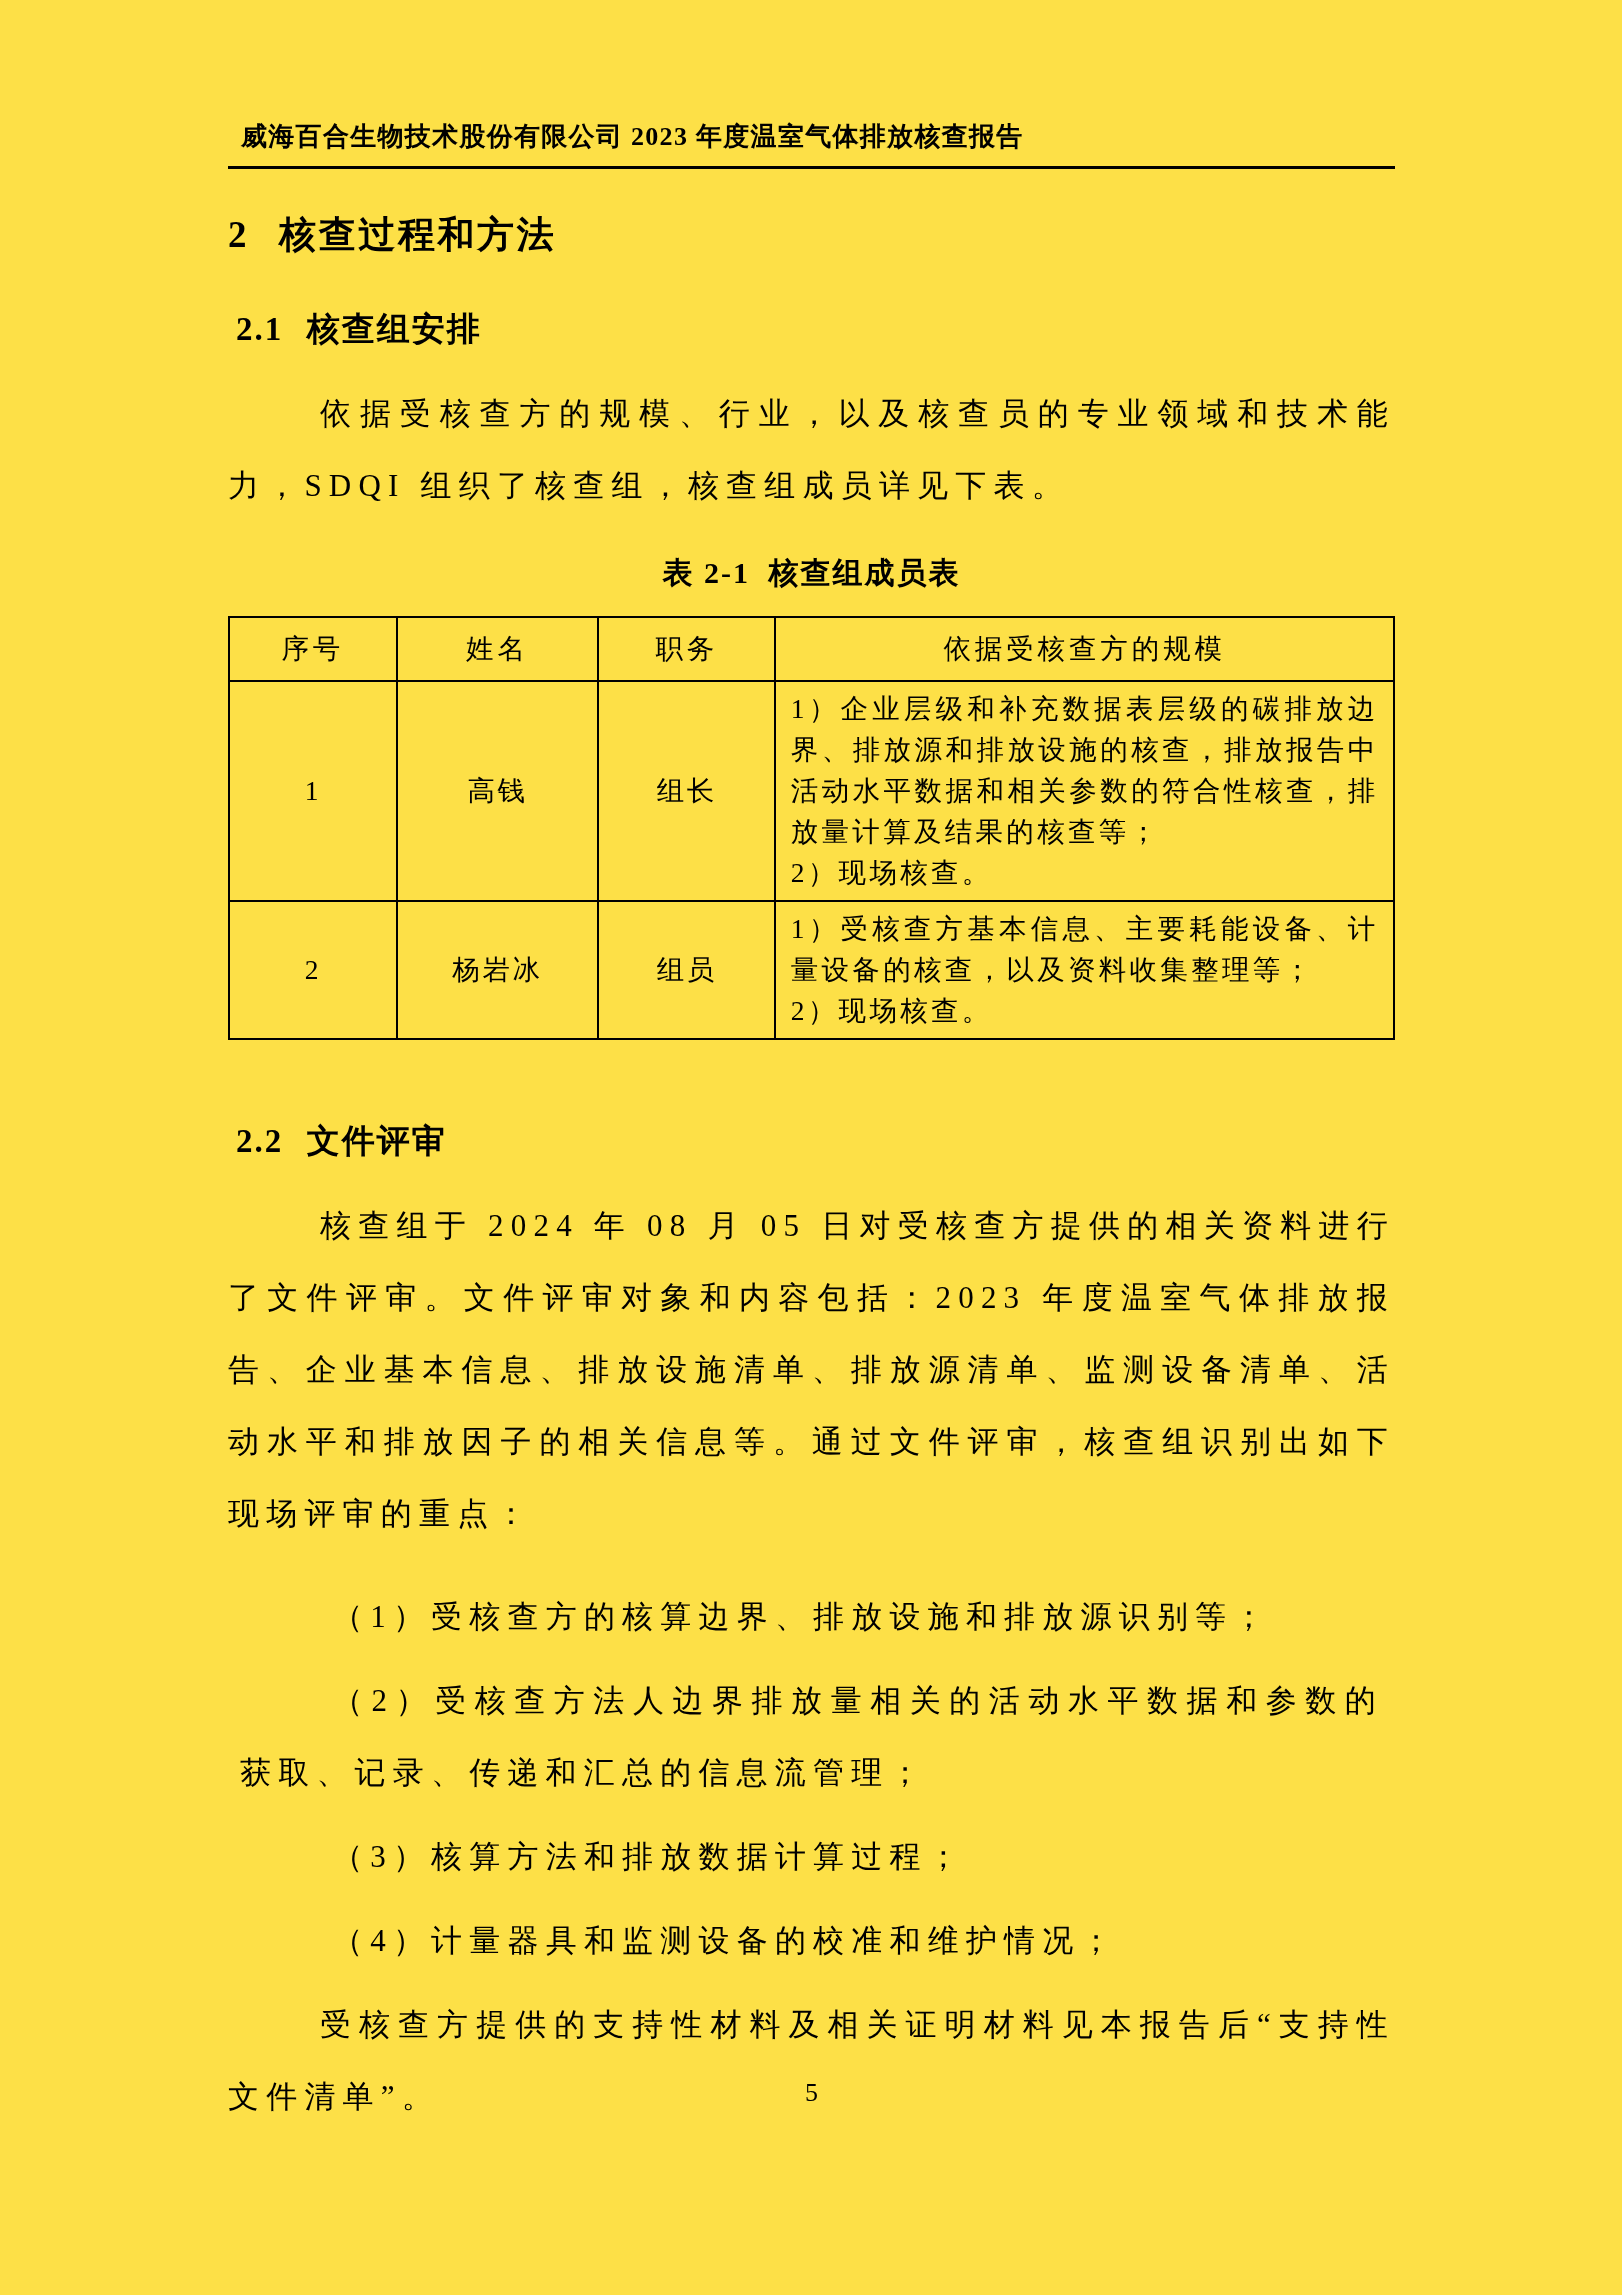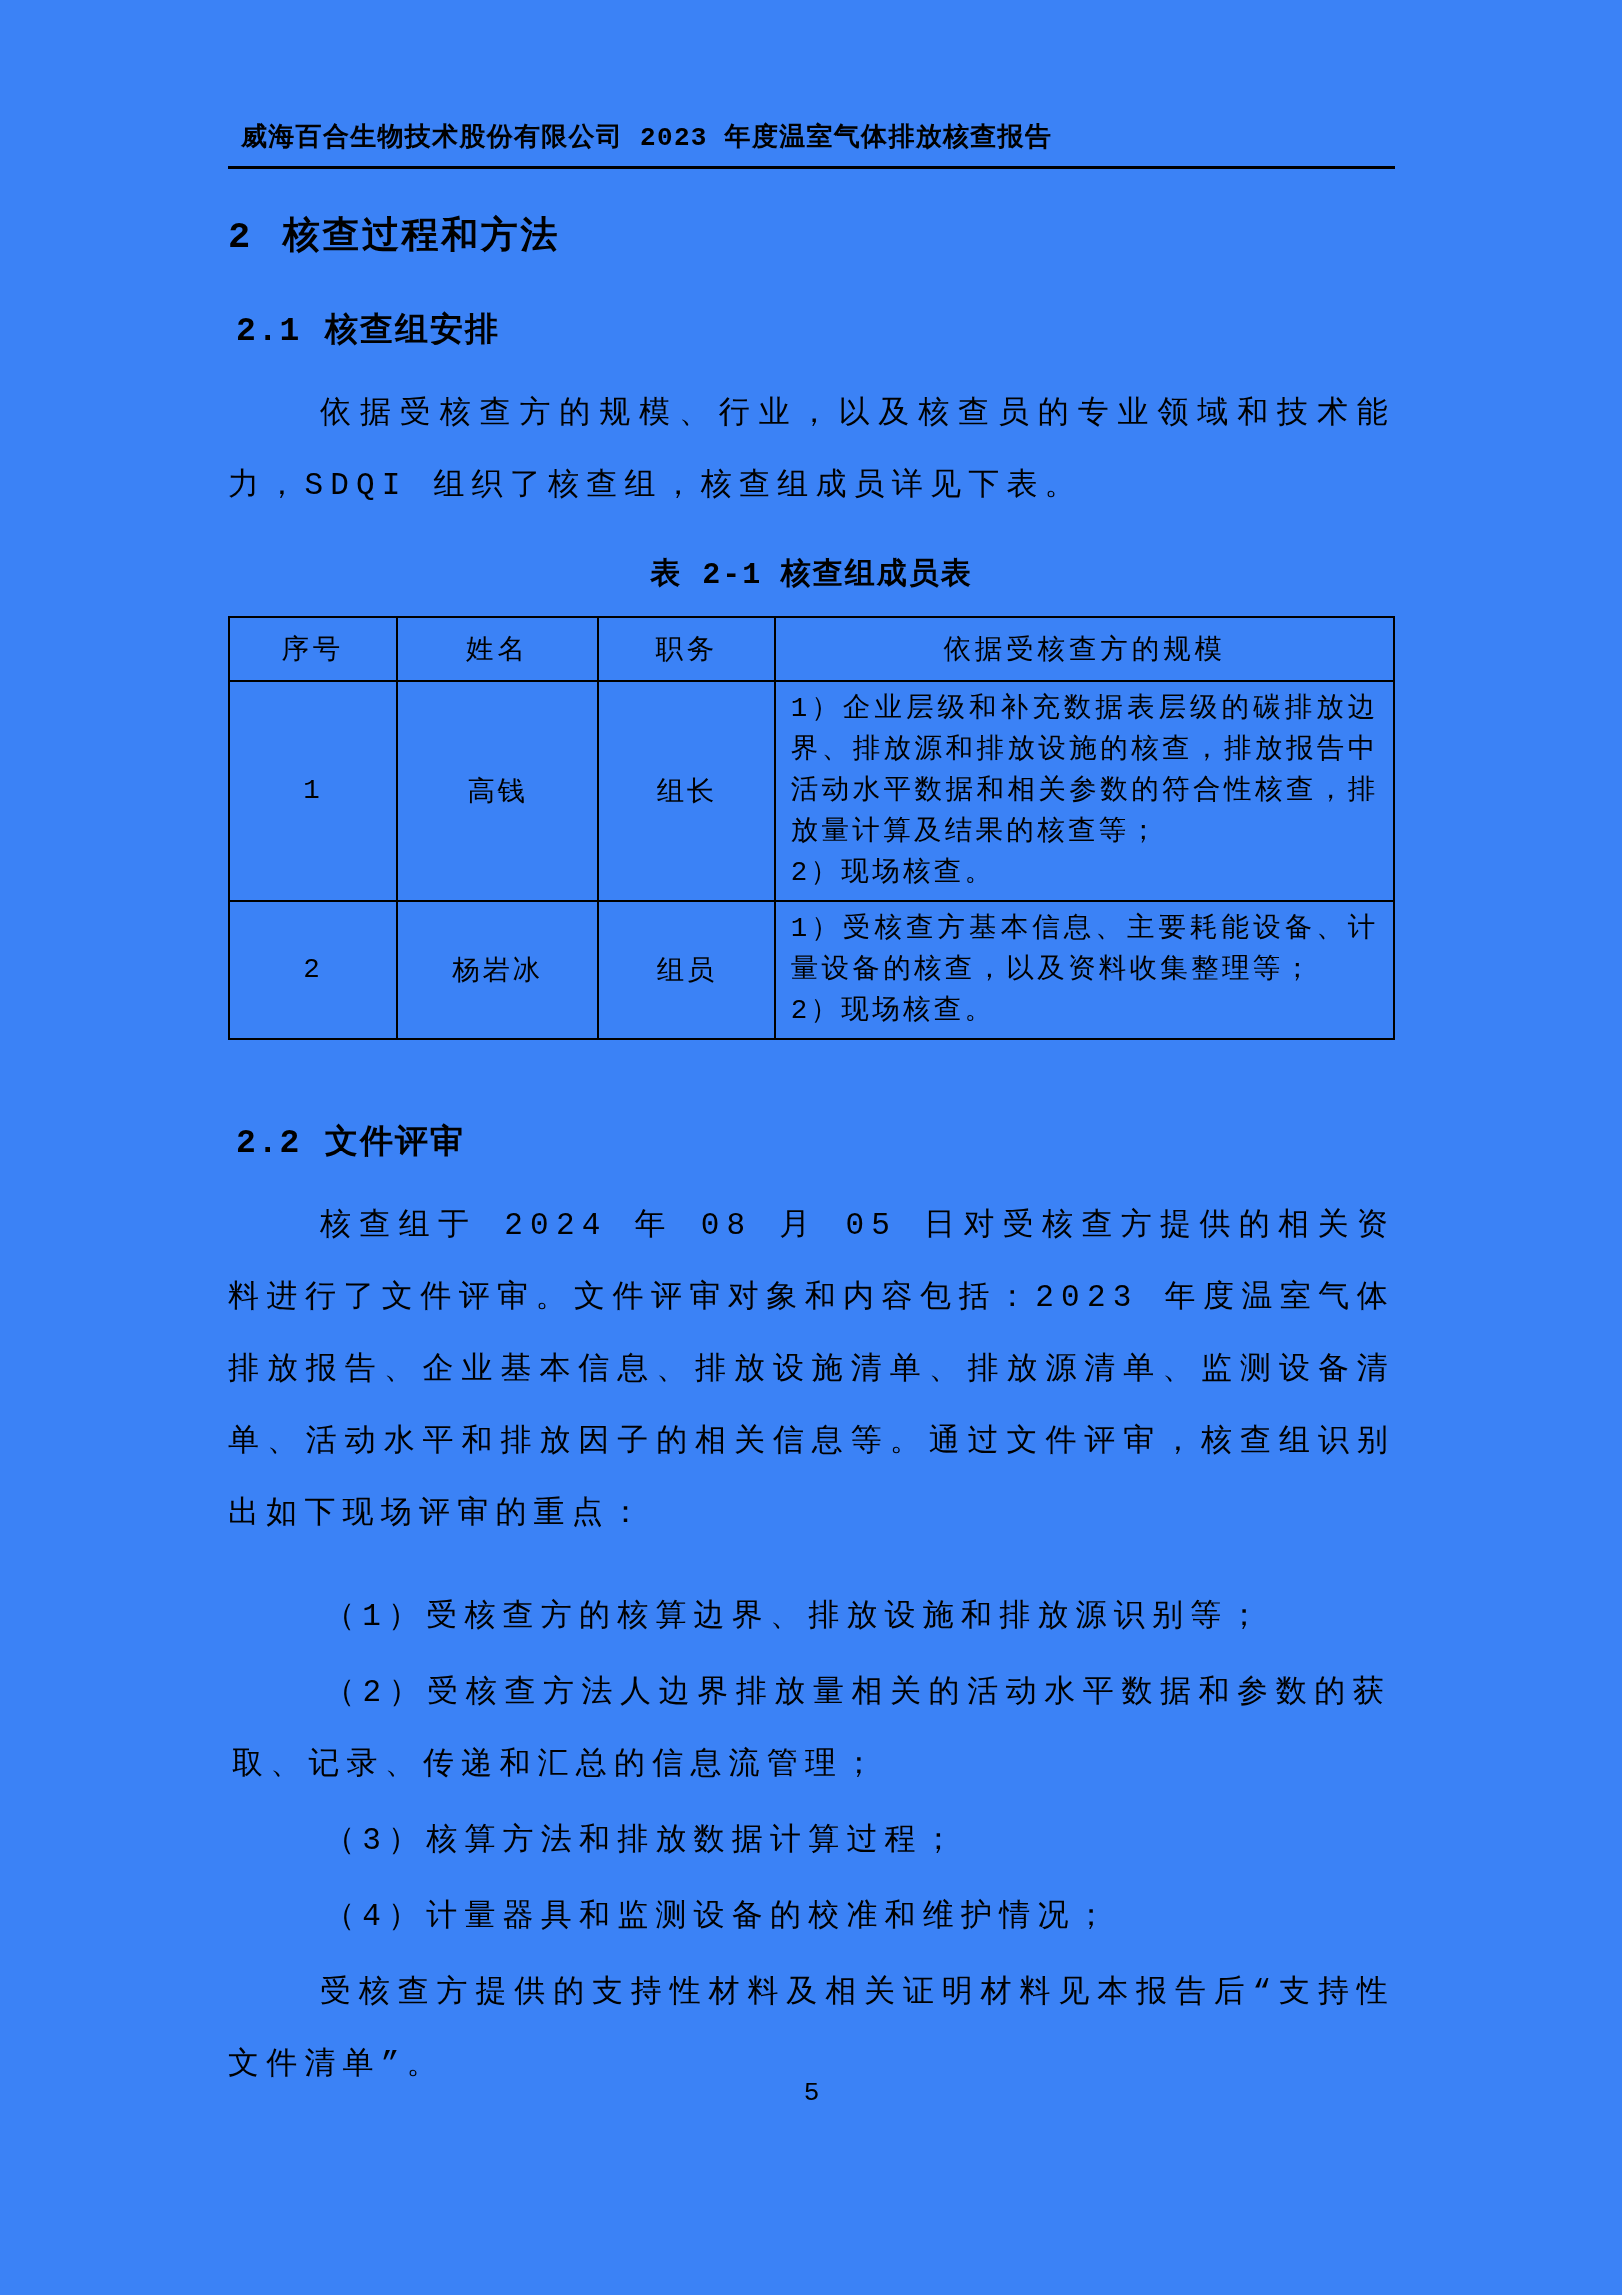--- a/index.html
+++ b/index.html
@@ -1,22 +1,22 @@
 <!DOCTYPE html>
 <html style="font-size:10.5px"><head>
 <meta charset="utf-8">
 <style>
   html,body{margin:0;padding:0;background:#ffffff;}
   .page{
     position:relative;
     width:1623px;height:2295px;
-    background:#3b82f6;
+    background:#fde047;
     box-sizing:border-box;
     padding:119px 228px 0 228px;
-    font-family:Liberation Mono, monospace;
+    font-family:Liberation Serif, serif;
     color:#000;
   }
   .doc-header{
     font-size:26px;font-weight:bold;letter-spacing:1.3px;
     padding:0 0 11.8px 13px;
     border-bottom:3.9px solid #000;
   }
   .sec-h1{margin-top:41px;font-size:37px;font-weight:bold;letter-spacing:2.6px;}
   .sec-h1 .sec-num{margin-right:30px;}
   .sec-h2{margin-top:47px;font-size:33px;font-weight:bold;letter-spacing:2px;margin-left:8px;}
@@ -27,21 +27,21 @@
     letter-spacing:7.2px;
     text-align:justify;
     text-indent:92px;
   }
   .para.no-gap{margin-top:0;}
   .item{
     font-size:31px;line-height:72px;
     letter-spacing:7.2px;
     text-align:justify;
     text-indent:92px;
-    margin:4px;
+    margin:12px;
   }
   .tbl-caption{
     margin-top:29px;
     text-align:center;
     font-size:30px;font-weight:bold;letter-spacing:2px;
   }
   .tbl-caption .cap-label{margin-right:18.3px;}
   table.members{
     margin-top:22px;
     width:100%;

